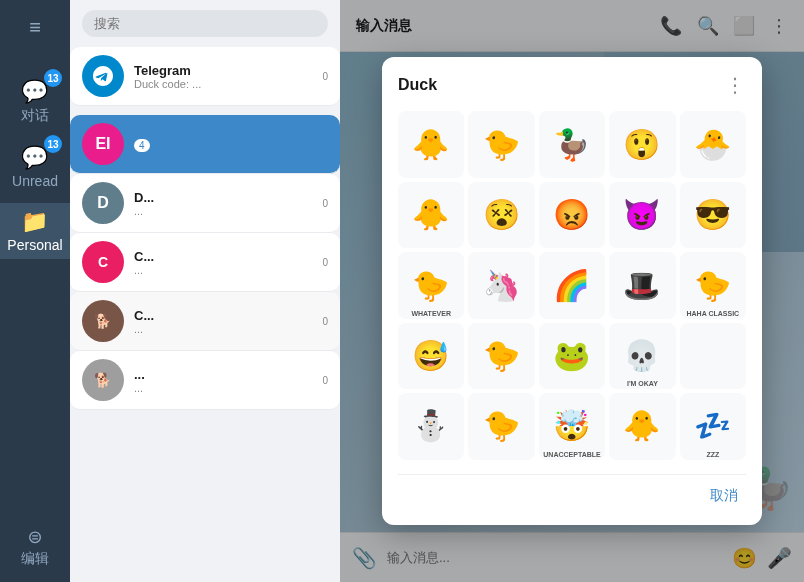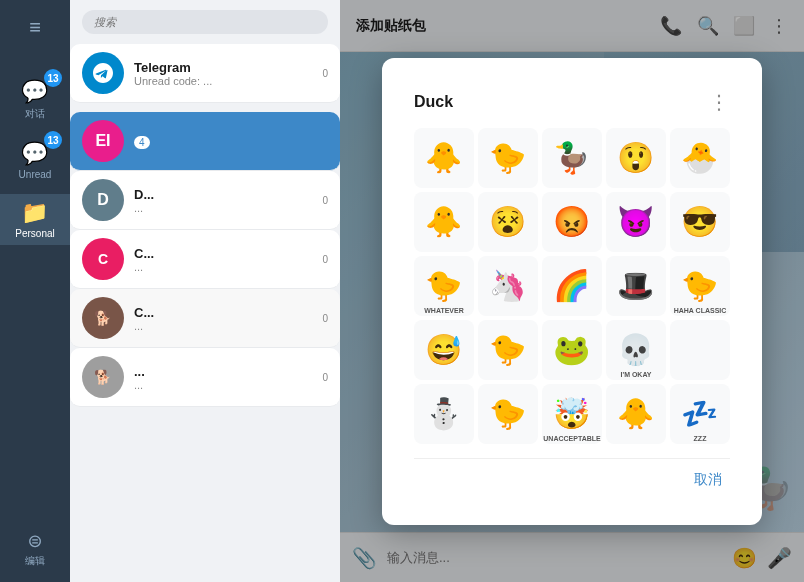--- a/index.html
+++ b/index.html
@@ -72,21 +72,21 @@
       width: 18px;
       height: 18px;
       font-size: 10px;
       display: flex;
       align-items: center;
       justify-content: center;
       font-weight: bold;
     }
 
     .sidebar-label {
-      font-size: 10px;
+      font-size: 14px;
       color: #8fa8c0;
       margin-top: 2px;
     }
 
     .sidebar-item.active .sidebar-label {
       color: #ffffff;
     }
 
     .sidebar-item.unread-item .sidebar-item-icon {
       color: #8fa8c0;
@@ -106,24 +106,23 @@
       padding: 10px 12px;
       background: #f0f2f5;
     }
 
     .search-input {
       width: 100%;
       padding: 6px 12px;
       border: none;
       border-radius: 20px;
       background: #e0e3e8;
-      font-size: 11px;
+      font-size: 13px;
       color: #000000;
       outline: none;
-      font-style: italic;
     }
 
     .chat-item {
       display: flex;
       align-items: center;
       padding: 8px 12px;
       cursor: pointer;
       border-bottom: 1px solid #e8eaed;
       background: white;
       position: relative;
@@ -306,21 +305,21 @@
       display: flex;
       align-items: center;
       justify-content: center;
       z-index: 100;
     }
 
     .sticker-popup {
       background: white;
       border-radius: 12px;
       width: 380px;
-      padding: 32px;
+      padding: 16px;
       box-shadow: 0 8px 32px rgba(0,0,0,0.3);
       position: relative;
     }
 
     .sticker-popup-header {
       display: flex;
       justify-content: space-between;
       align-items: center;
       margin-bottom: 14px;
     }
@@ -447,21 +446,21 @@
     </div>
 
     <div class="chat-item">
       <div class="avatar avatar-telegram">
         <svg width="24" height="24" viewBox="0 0 24 24" fill="white">
             <path d="M12 2C6.48 2 2 6.48 2 12s4.48 10 10 10 10-4.48 10-10S17.52 2 12 2zm4.64 6.8l-1.68 7.93c-.12.57-.45.71-.91.44l-2.5-1.84-1.2 1.16c-.13.13-.25.25-.51.25l.18-2.54 4.62-4.17c.2-.18-.04-.28-.31-.1L7.4 14.17l-2.47-.77c-.54-.17-.55-.54.11-.8l9.67-3.73c.45-.16.84.11.93.93z"></path>
           </svg>
       </div>
       <div class="chat-info">
         <div class="chat-name">Telegram</div>
-        <div class="chat-preview">Unread code: ...</div>
+        <div class="chat-preview">Duck code: ...</div>
       </div>
       <div class="chat-meta">
         <span class="chat-time">0</span>
       </div>
     </div>
 
     <div class="chat-item selected">
       <div class="avatar avatar-pink">EI</div>
       <div class="chat-meta">
         <span class="unread-count">4</span>
@@ -509,21 +508,21 @@
       </div>
       <div class="chat-meta">
         <span class="chat-time">0</span>
       </div>
     </div>
   </div>
 
   <div class="chat-area">
     <div class="chat-header">
       <div class="chat-header-info">
-        <div class="chat-header-name">添加贴纸包</div>
+        <div class="chat-header-name">输入消息</div>
         <div class="chat-header-status"></div>
       </div>
       <div class="chat-header-actions">
         <span>📞</span>
         <span>🔍</span>
         <span>⬜</span>
         <span>⋮</span>
       </div>
     </div>
 

